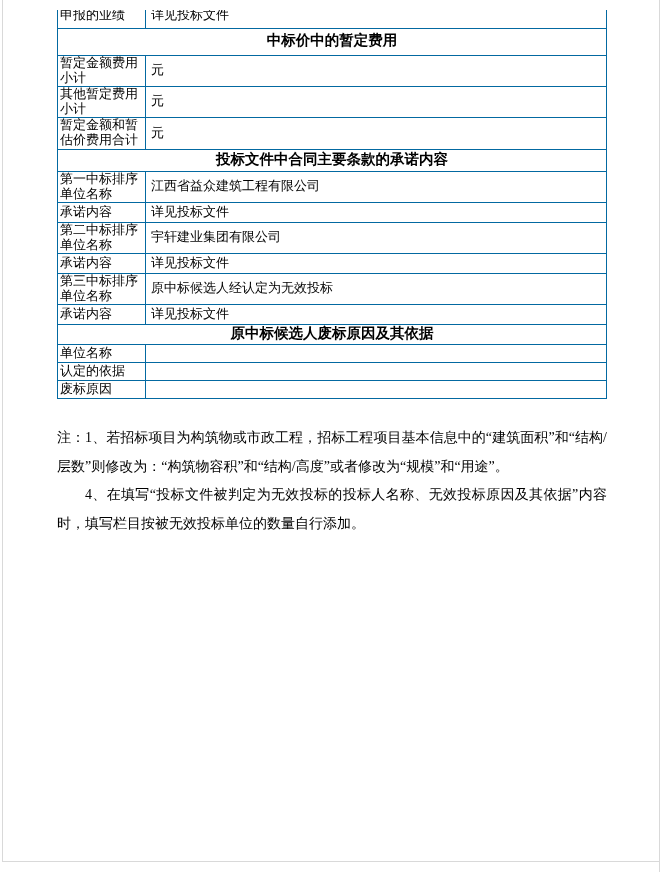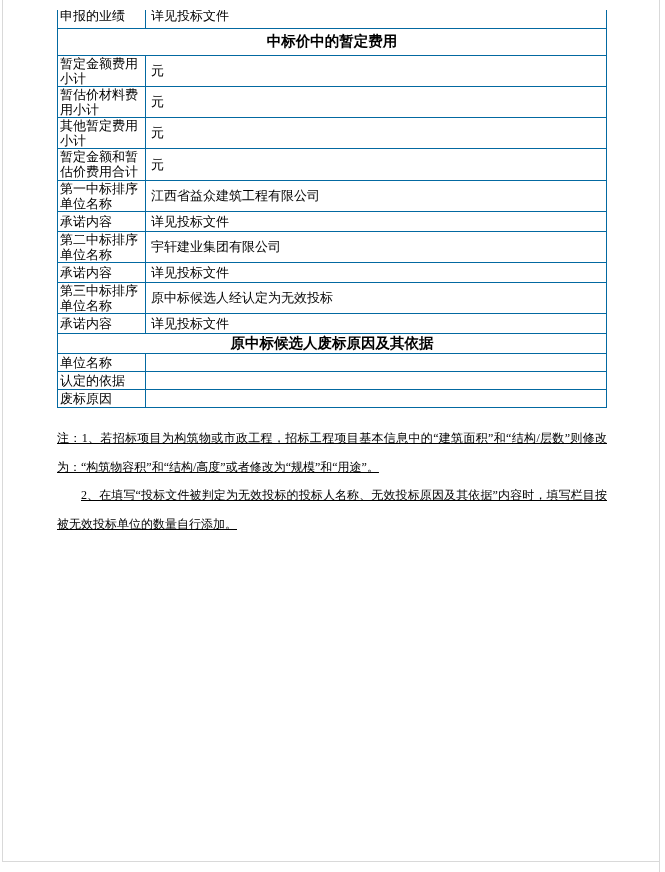--- a/index.html
+++ b/index.html
@@ -31,20 +31,21 @@
 
   
   table.doc-table {
     position: absolute;
     left: 57px;
     top: 10px;
     width: 549px;
     border-collapse: collapse;
     table-layout: fixed;
     font-size: 13px;
+    font-family: Liberation Mono, monospace;
   }
   .doc-table td {
     border: 1px solid #0369a1;
     padding: 0 4px 0 2px;
     line-height: 15px;
     vertical-align: middle;
     overflow: hidden;
   }
   .doc-table td.val {
     padding-left: 5px;
@@ -70,24 +71,23 @@
   tr.h29 { height: 29px; margin-left: 30px; }
   tr.h30 { height: 30px; }
   tr.h32 { height: 32px; }
 
   
   .notes {
     position: absolute;
     left: 57px;
     top: 424px;
     width: 550px;
-    font-size: 12px;
+    font-size: 14px;
     line-height: 28.5px;
     text-align: justify;
-    text-decoration: underline;
   }
   .notes p { margin: 0; }
   .notes p.indent { text-indent: 2em; }
 </style>
 </head>
 <body>
 
 <div class="page-edge-left"></div>
 <div class="page-edge-right"></div>
 <div class="page-edge-bottom"></div>
@@ -107,33 +107,32 @@
         </td>
     </tr>
 
     <tr class="hdr h27">
       <td colspan="2">中标价中的暂定费用</td>
     </tr>
     <tr class="h29">
       <td class="lbl">暂定金额费用小计</td>
       <td class="val">元</td>
     </tr>
-    <tr class="h30">
-      <td class="lbl">暂估价材料费用小计</td>
-      <td class="val">元</td>
-    </tr>
     <tr class="h29">
       <td class="lbl">其他暂定费用小计</td>
       <td class="val">元</td>
     </tr>
     <tr class="h32">
       <td class="lbl">暂定金额和暂估价费用合计</td>
       <td class="val">元</td>
     </tr>
 
+    <tr class="hdr h22">
+      <td colspan="2">投标文件中合同主要条款的承诺内容</td>
+    </tr>
     <tr class="h30">
       <td class="lbl">第一中标排序单位名称</td>
       <td class="val">江西省益众建筑工程有限公司</td>
     </tr>
     <tr class="h20">
       <td class="lbl">承诺内容</td>
       <td class="val">详见投标文件</td>
     </tr>
     <tr class="h30">
       <td class="lbl">第二中标排序单位名称</td>
@@ -165,14 +164,14 @@
     </tr>
     <tr class="h18">
       <td class="lbl">废标原因</td>
       <td class="val"></td>
     </tr>
   </tbody>
 </table>
 
 <div class="notes">
   <p>注：1、若招标项目为构筑物或市政工程，招标工程项目基本信息中的“建筑面积”和“结构/层数”则修改为：“构筑物容积”和“结构/高度”或者修改为“规模”和“用途”。</p>
-  <p class="indent">2、在填写“投标文件被判定为无效投标的投标人名称、无效投标原因及其依据”内容时，填写栏目按被无效投标单位的数量自行添加。</p>
+  <p class="indent">4、在填写“投标文件被判定为无效投标的投标人名称、无效投标原因及其依据”内容时，填写栏目按被无效投标单位的数量自行添加。</p>
 </div>
 
 </body></html>

